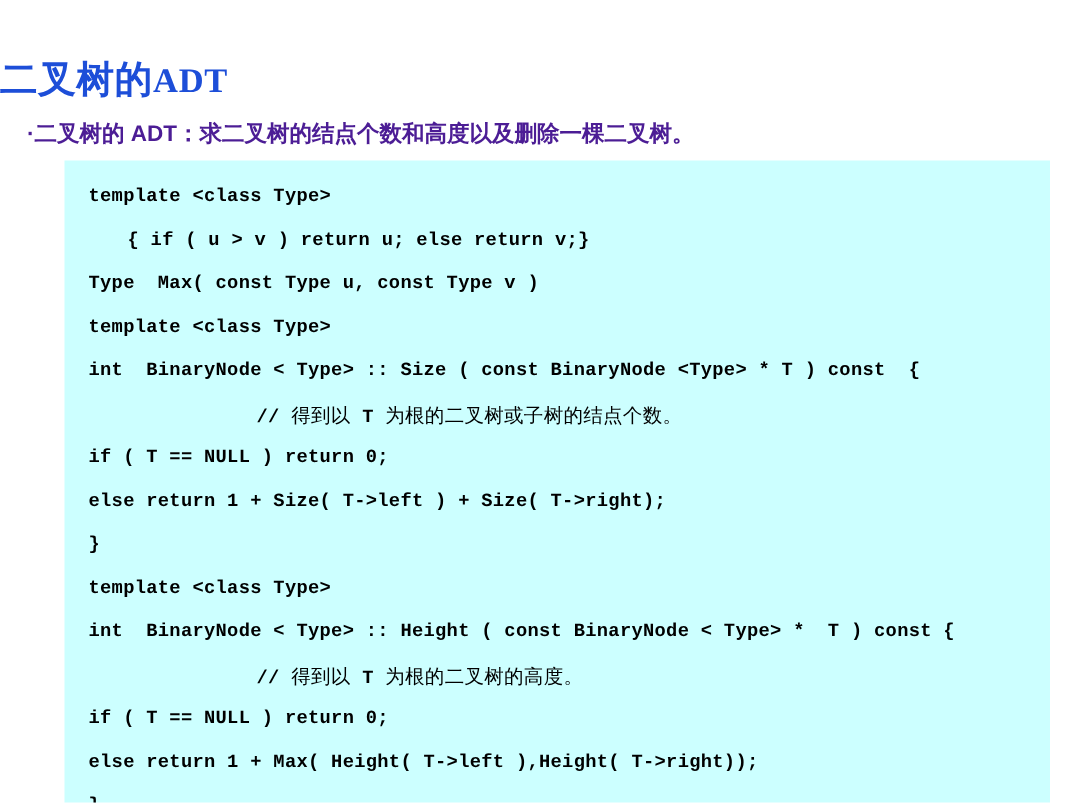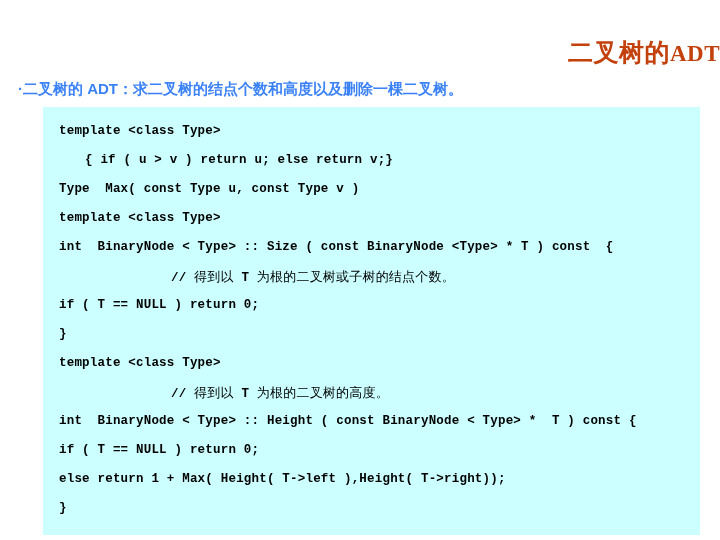--- a/index.html
+++ b/index.html
@@ -21,40 +21,40 @@
     height: 540px;
     background: #ffffff;
   }
 
   
   .slide-title {
     position: absolute;
     left: 0;
     top: 36px;
     width: 720px;
-    text-align: right;
-    color: #c2410c;
+    text-align: left;
+    color: #1d4ed8;
     font-family: "Liberation Serif", serif;
     font-weight: bold;
     font-size: 25px;
     letter-spacing: 0.5px;
     white-space: nowrap;
   }
   .slide-title .latin {
     font-family: "Liberation Serif", serif;
     font-size: 23px;
   }
 
   
   .bullet-line {
     position: absolute;
     left: 18px;
     top: 80px;
     width: 690px;
-    color: #3b82f6;
+    color: #4c1d95;
     font-family: "Liberation Sans", sans-serif;
     font-weight: bold;
     font-size: 15px;
     white-space: nowrap;
     letter-spacing: 0px;
   }
 
   
   .code-block {
     position: absolute;
@@ -102,22 +102,23 @@
   <div class="bullet-line">·二叉树的 ADT：求二叉树的结点个数和高度以及删除一棵二叉树。</div>
 
   <div class="code-block" id="code-block">
       <div class="code-line ind0">template &lt;class Type&gt;</div>
       <div class="code-line ind1">{ if ( u &gt; v ) return u; else return v;}</div>
       <div class="code-line ind0">Type  Max( const Type u, const Type v )</div>
       <div class="code-line ind0">template &lt;class Type&gt;</div>
       <div class="code-line ind0">int  BinaryNode &lt; Type&gt; :: Size ( const BinaryNode &lt;Type&gt; * T ) const  {</div>
       <div class="code-line ind3">// <span class="cjk">得到以</span> T <span class="cjk">为根的二叉树或子树的结点个数。</span></div>
       <div class="code-line ind2">if ( T == NULL ) return 0;</div>
+      <div class="code-line ind2">else return 1 + Size( T-&gt;left ) + Size( T-&gt;right);</div>
       <div class="code-line ind0">}</div>
       <div class="code-line ind0">template &lt;class Type&gt;</div>
+      <div class="code-line ind0">int  BinaryNode &lt; Type&gt; :: Height ( const BinaryNode &lt; Type&gt; *  T ) const {</div>
       <div class="code-line ind3">// <span class="cjk">得到以</span> T <span class="cjk">为根的二叉树的高度。</span></div>
-      <div class="code-line ind0">int  BinaryNode &lt; Type&gt; :: Height ( const BinaryNode &lt; Type&gt; *  T ) const {</div>
       <div class="code-line ind2">if ( T == NULL ) return 0;</div>
       <div class="code-line ind2">else return 1 + Max( Height( T-&gt;left ),Height( T-&gt;right));</div>
       <div class="code-line ind0">}</div>
     </div>
 
 </div>
 
 </body></html>

